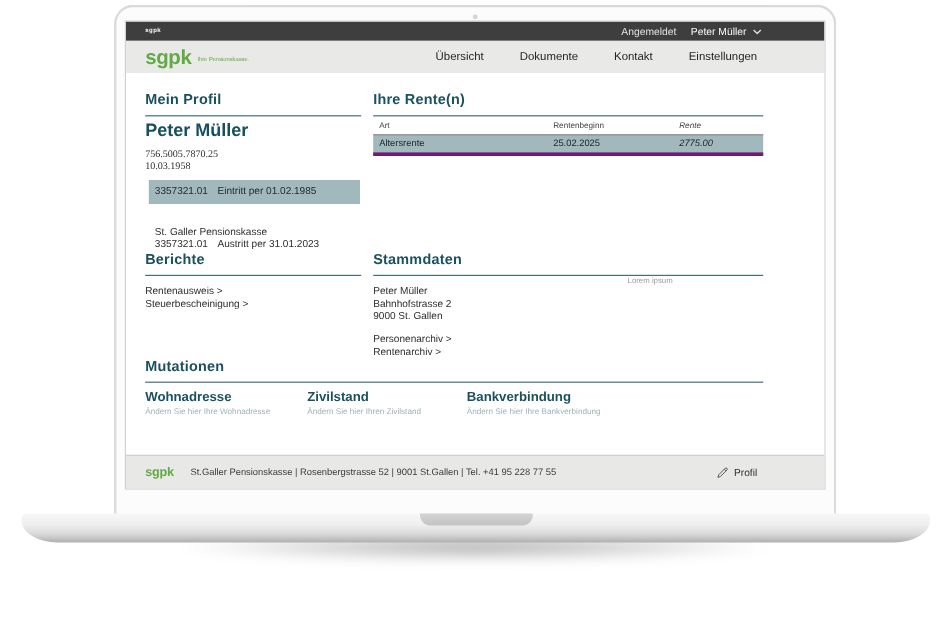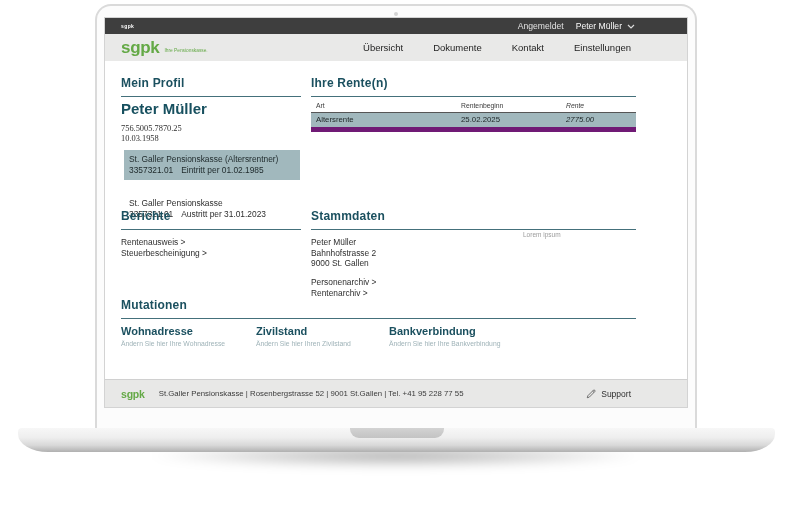--- a/index.html
+++ b/index.html
@@ -58,21 +58,21 @@
   .member-box { margin:6px 1px 0 3px; padding:4px 5px 5px 5px; background:#a1b8bd;
     font-size:8.4px; line-height:10.5px; color:#1e292b; cursor:pointer; }
   .member-plain { margin-top:18px; padding-left:8px; font-size:8.4px; line-height:10.5px;
     color:#2e2e2e; cursor:pointer; }
   .member-status { margin-left:8px; }
 
   .ptable { margin-top:3px; width:100%; }
   .ptable .hrow { display:flex; font-size:6.8px; color:#3c3c3c; padding:2px 0 3px;
     border-bottom:1px solid #565656; }
   .ptable .drow { display:flex; font-size:7.8px; font-weight:500; color:#1d2425;
-    background:#a1b8bd; padding:2px 0 3px; border-bottom:5px solid #701a75; }
+    background:#a1b8bd; padding:2px 0 3px; border-bottom:3px solid #701a75; }
   .ptable .c1 { width:150px; padding-left:5px; }
   .ptable .c2 { flex:1; }
   .ptable .c3 { width:70px; text-align:left; padding-right:20px;font-style:italic; }
 
   .link-list { margin-top:7px; }
   .link-list a { display:block; font-size:8.4px; line-height:11px; color:#2e2e2e;
     text-decoration:none; cursor:pointer; }
   .addr { margin-top:7px; font-size:8.4px; line-height:10.5px; color:#2e2e2e; }
   .stamm-note { position:absolute; left:212px; top:20px; font-size:6.5px; color:#9b9b9b; }
   .archив { margin-top:8px; }
@@ -130,21 +130,20 @@
       <main class="screen-main">
 
         <section class="section" id="sec-profile">
           <h2>Mein Profil</h2>
           <div class="person-name">Peter Müller</div>
           <div class="id-lines">
             <div>756.5005.7870.25</div>
             <div>10.03.1958</div>
           </div>
           <div class="member-box">
-            <div>St. Galler Pensionskasse (Altersrentner)</div>
             <div>
               <span>3357321.01</span><span class="member-status">Eintritt per 01.02.1985</span>
             </div>
           </div>
           <div class="member-plain">
             <div>St. Galler Pensionskasse</div>
             <div>
               <span>3357321.01</span><span class="member-status">Austritt per 31.01.2023</span>
             </div>
           </div>
@@ -208,21 +207,21 @@
 
       </main>
 
       <footer class="sfooter">
         <span class="f-logo">sgpk</span>
         <span class="f-addr">St.Galler Pensionskasse | Rosenbergstrasse 52 | 9001 St.Gallen | Tel. +41 95 228 77 55</span>
         <div class="f-support">
           <svg width="10" height="10" viewBox="0 0 12 12">
               <path d="M1.5 10.5 L2.2 8.1 L8.8 1.5 a1.15 1.15 0 0 1 1.7 1.7 L3.9 9.8 Z M7.9 2.4 l1.7 1.7" fill="none" stroke="#4a4a4a" stroke-width="0.9"></path>
             </svg>
-          <span>Support</span>
+          <span>Profil</span>
         </div>
       </footer>
 
     </div>
   </div>
 
   <div class="base">
     <div class="notch"></div>
   </div>
 </div>

